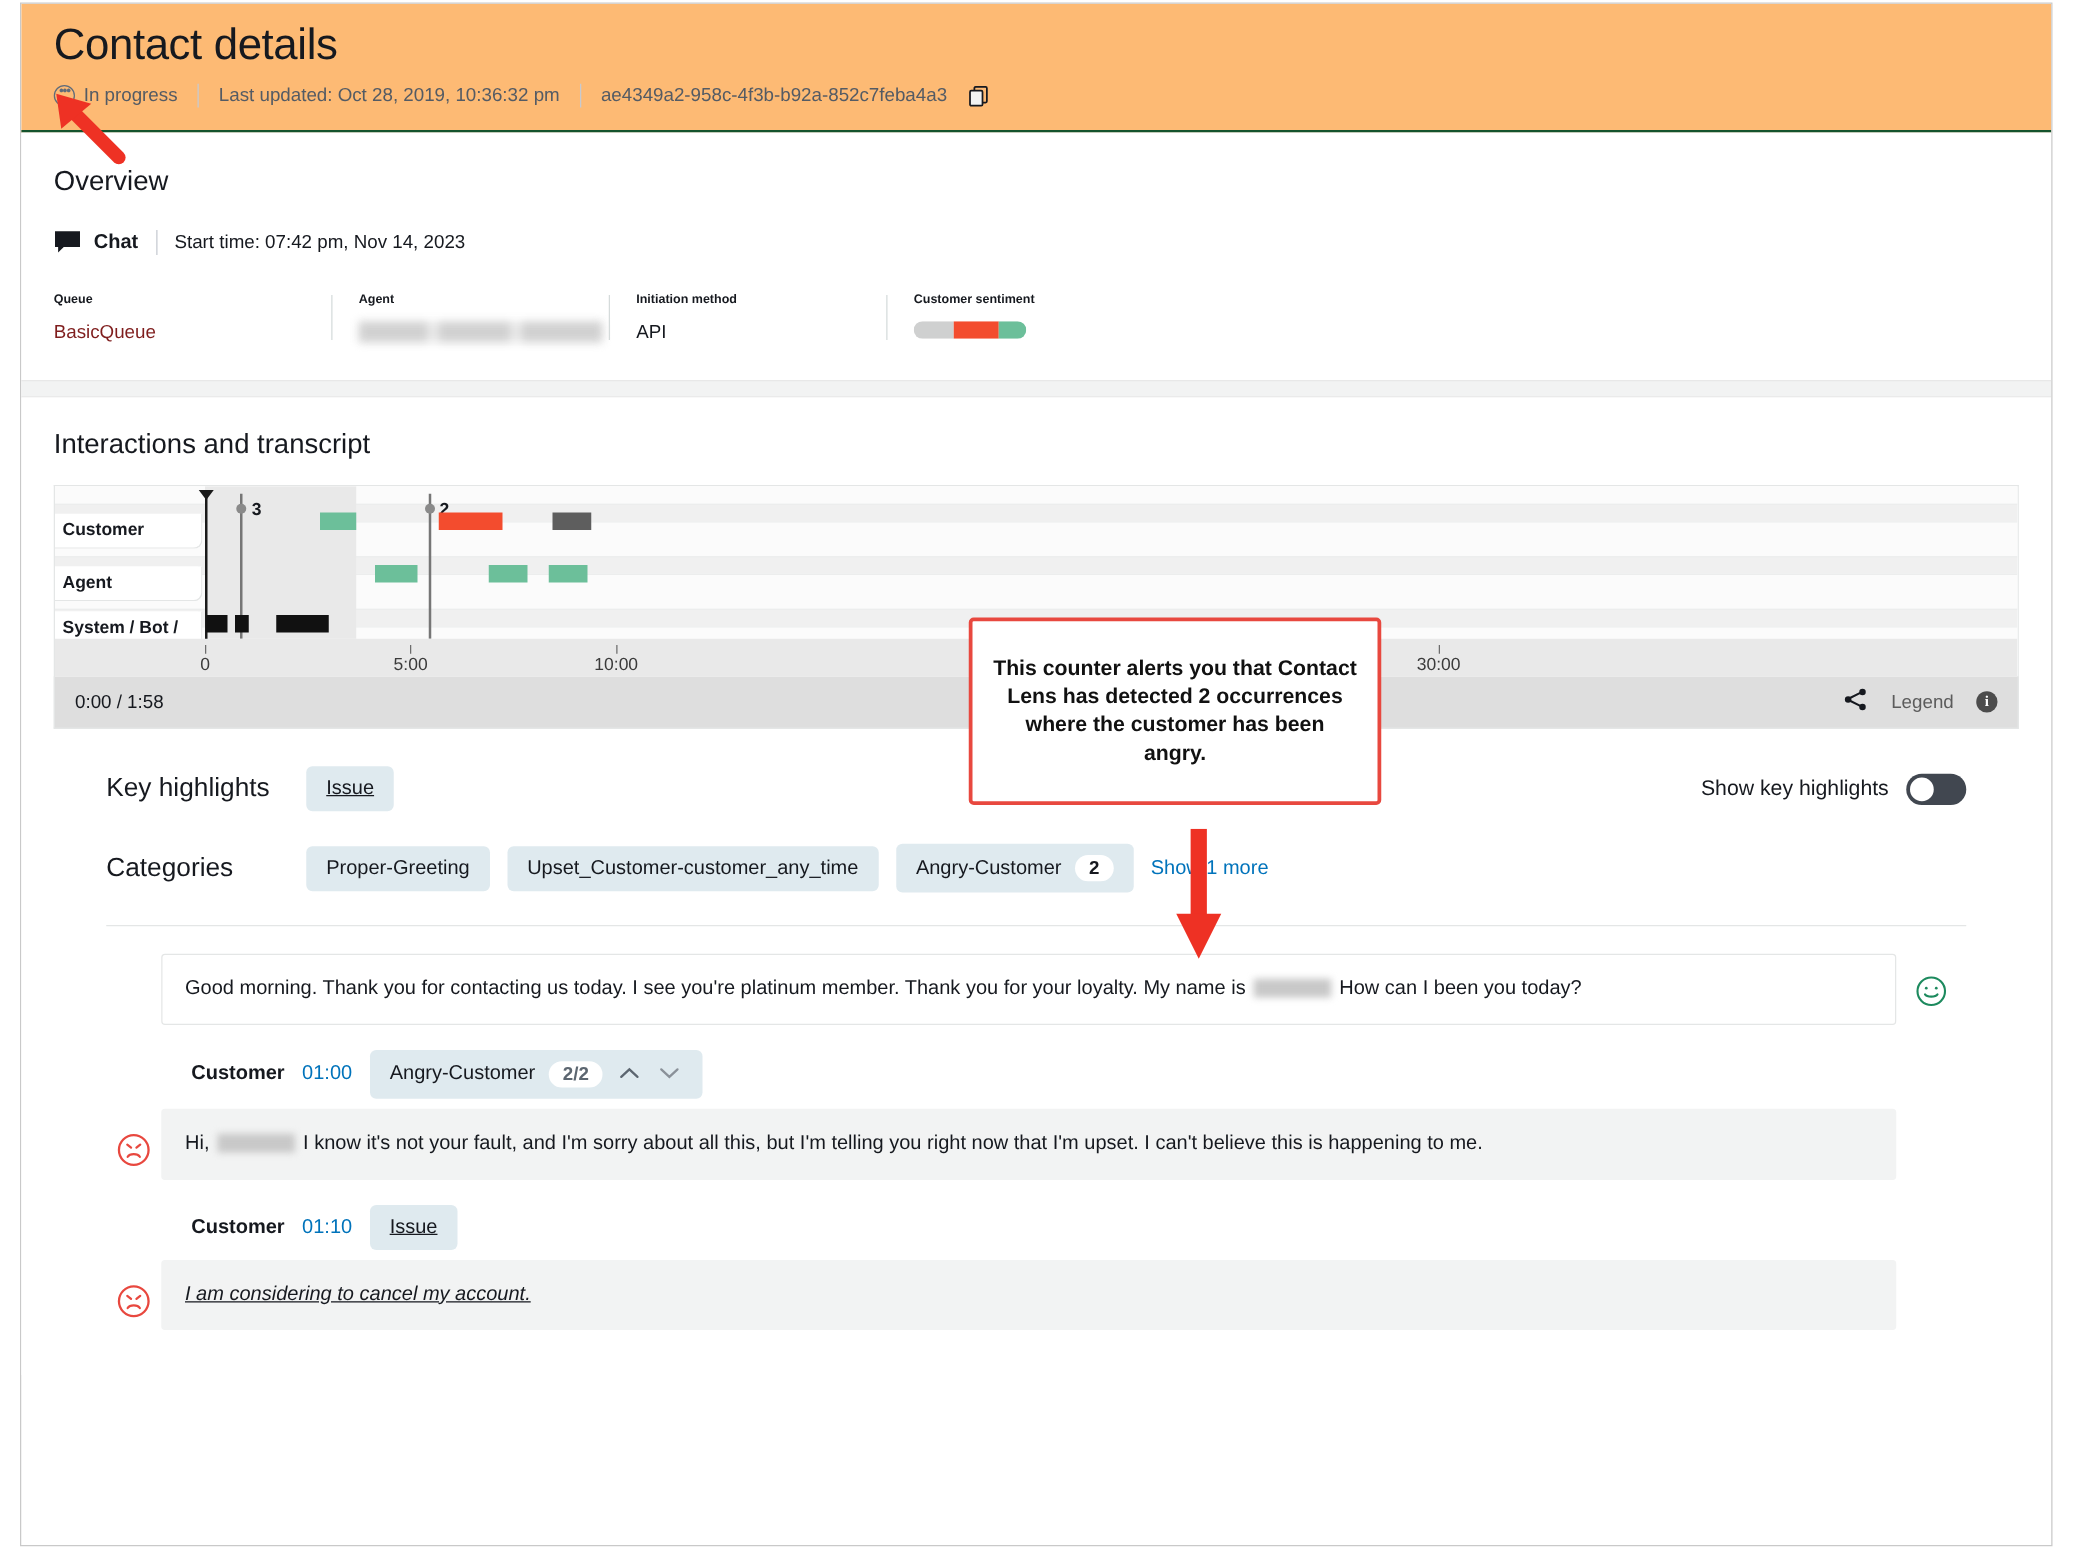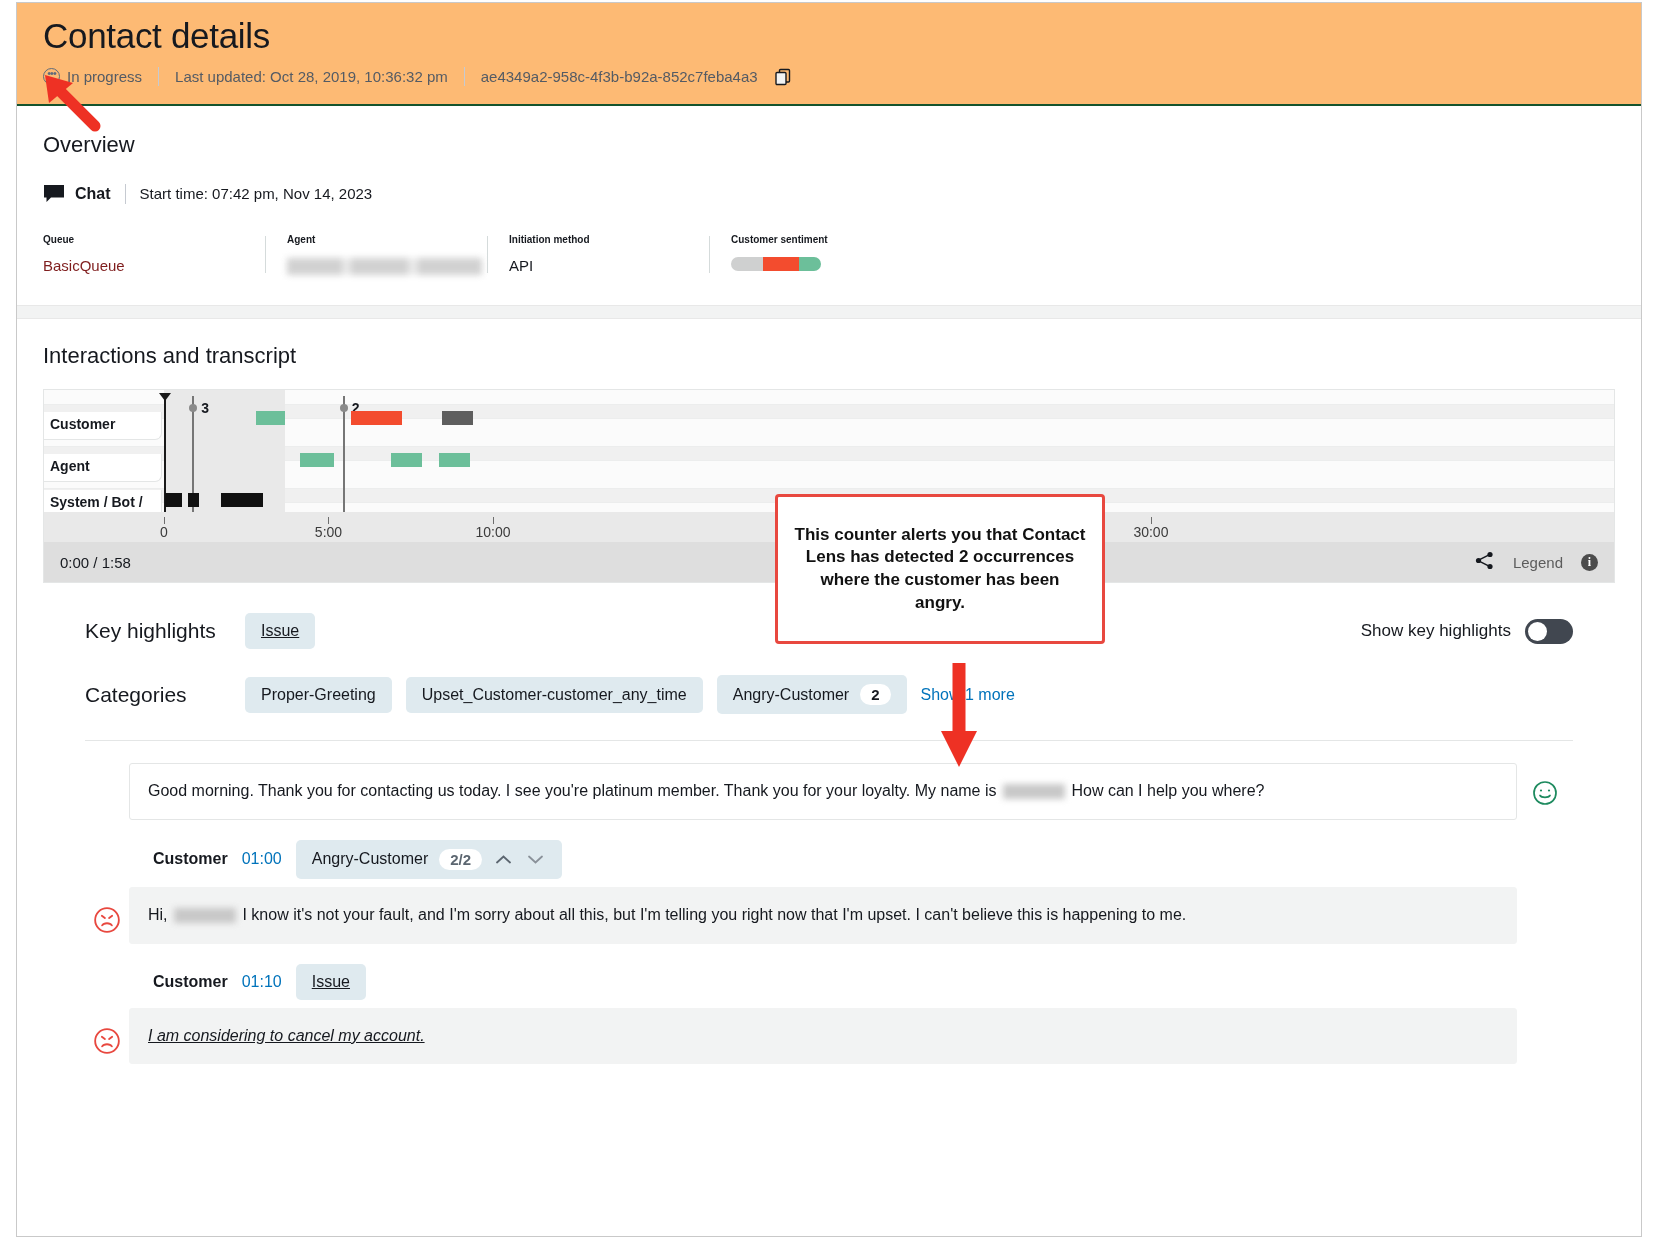--- a/index.html
+++ b/index.html
@@ -371,21 +371,21 @@
       <div class="hl-divider"></div>
     </div>
 
     <div class="transcript">
 
       <div class="msg-row">
         <div class="msg-face"></div>
         <div class="bubble">
           <span>Good morning. Thank you for contacting us today. I see you're platinum member. Thank you for your loyalty. My name is</span>
           <span class="blur-name"></span>
-          <span>How can I help you where?</span>
+          <span>How can I been you today?</span>
         </div>
         <div style="width:56px;display:flex;justify-content:center;padding-top:17px">
           <span>
             <svg width="26" height="26" viewBox="0 0 26 26" fill="none" stroke="#1d8a5e" stroke-width="1.7">
               <circle cx="13" cy="13" r="11"></circle>
               <circle cx="9" cy="10.5" r="1.1" fill="#1d8a5e" stroke="none"></circle>
               <circle cx="17" cy="10.5" r="1.1" fill="#1d8a5e" stroke="none"></circle>
               <path d="M8 15.5c1.6 2.4 8.4 2.4 10 0" stroke-linecap="round"></path>
             </svg>
           </span>

